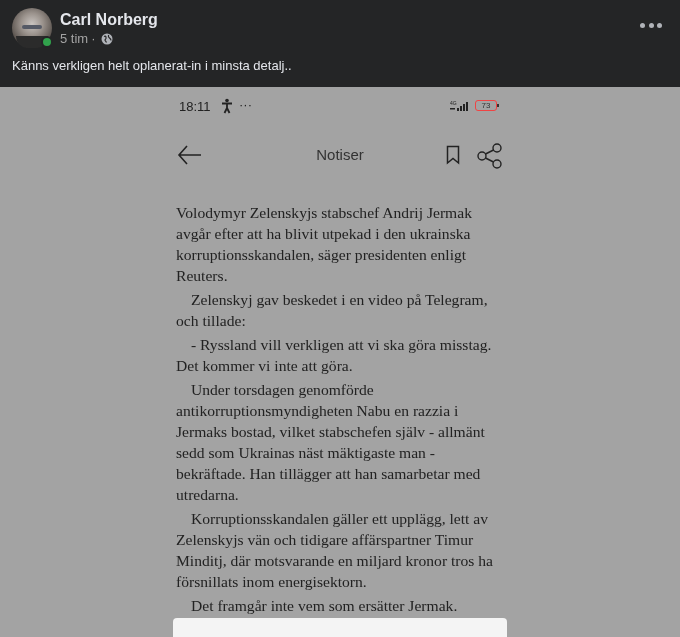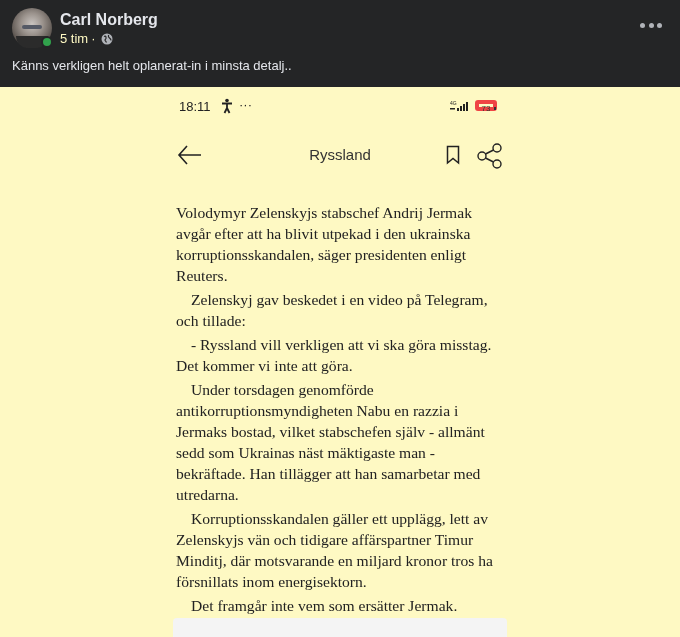--- a/index.html
+++ b/index.html
@@ -8,33 +8,33 @@
 
   .post-header { position: absolute; left: 0; top: 0; width: 680px; height: 87px; background: #242526; }
   .avatar { position: absolute; left: 12px; top: 8px; width: 40px; height: 40px; border-radius: 50%;
             background: radial-gradient(circle at 50% 40%, #c9c4c0 0%, #9a928c 35%, #5a534e 70%, #3a3532 100%);
             overflow: visible; }
   .avatar .face-glasses { position: absolute; left: 10px; top: 17px; width: 20px; height: 4px; background: #555a66; border-radius: 2px; }
   .avatar .shirt { position: absolute; left: 4px; bottom: 0; width: 32px; height: 12px; border-radius: 0 0 16px 16px; background: #2b2b2b; }
   .online-dot { position: absolute; left: 41px; top: 36px; width: 12px; height: 12px; border-radius: 50%;
                 background: #31a24c; border: 2px solid #242526; }
   .author { position: absolute; left: 60px; top: 11px; color: #e4e6eb; font-weight: bold; font-size: 16px; }
-  .meta { position: absolute; left: 60px; top: 31px; color: #fef9c3; font-size: 13px; display: flex; align-items: center; gap: 3px; }
+  .meta { position: absolute; left: 60px; top: 31px; color: #a3a3a3; font-size: 13px; display: flex; align-items: center; gap: 3px; }
   .globe { display: inline-block; width: 12px; height: 12px; margin-left: 2px; }
   .more-btn { position: absolute; left: 640px; top: 20px; width: 22px; height: 10px; display: flex; justify-content: space-between; align-items: center; cursor: pointer; }
   .more-btn span { width: 5px; height: 5px; background: #b0b3b8; border-radius: 50%; }
   .post-text { position: absolute; left: 12px; top: 58px; color: #e4e6eb; font-size: 13px; }
 
-  .shot { position: absolute; left: 0; top: 87px; width: 680px; height: 550px; background: #fef9c3; }
+  .shot { position: absolute; left: 0; top: 87px; width: 680px; height: 550px; background: #a3a3a3; }
   .status-bar { position: absolute; left: 179px; top: 11px; width: 326px; height: 18px; color: #222; font-size: 13px; }
   .status-time { position: absolute; left: 0; top: 1px; font-weight: 500; }
   .status-person { position: absolute; left: 42px; top: 0px; width: 12px; height: 16px; }
   .status-dots { position: absolute; left: 60px; top: -1px; font-size: 13px; letter-spacing: 0px; }
   .signal { position: absolute; left: 270px; top: 2px; width: 22px; height: 12px; }
-  .battery { position: absolute; left: 296px; top: 2px; width: 22px; height: 11px; border: 4px solid #ef4444; border-radius: 3px; font-size: 8px; line-height: 9px; text-align: center; color: #333; }
+  .battery { position: absolute; left: 296px; top: 2px; width: 22px; height: 11px; border: 1px solid #ef4444; border-radius: 3px; font-size: 8px; line-height: 9px; text-align: center; color: #333; }
   .battery::after { content: ""; position: absolute; right: -3px; top: 3px; width: 2px; height: 3px; background: #333; }
 
   .navbar { position: absolute; left: 172px; top: 52px; width: 336px; height: 34px; }
   .back-arrow { position: absolute; left: 5px; top: 5px; width: 26px; height: 22px; cursor: pointer; }
   .nav-title { position: absolute; left: 0; width: 336px; top: 7px; text-align: center; color: #333; font-size: 15px; }
   .bookmark { position: absolute; left: 274px; top: 6px; width: 14px; height: 20px; cursor: pointer; }
   .share { position: absolute; left: 304px; top: 3px; width: 28px; height: 28px; cursor: pointer; }
 
   .article { position: absolute; left: 173px; top: 112px; width: 336px; color: #222;
              font-family: "Liberation Serif", serif; font-size: 15.6px; line-height: 21px; }
@@ -85,21 +85,21 @@
       <rect x="17" y="2" width="2" height="9" fill="#222"></rect>
       <rect x="1" y="8" width="5" height="1.5" fill="#222"></rect>
     </svg>
     <div class="battery">73</div>
   </div>
 
   <div class="navbar">
     <svg class="back-arrow" viewBox="0 0 26 22">
       <path d="M24 11 H2 M10 2 L2 11 L10 20" stroke="#222" stroke-width="1.6" fill="none"></path>
     </svg>
-    <div class="nav-title">Ryssland</div>
+    <div class="nav-title">Notiser</div>
     <svg class="bookmark" viewBox="0 0 14 20">
       <path d="M1.5 1.5 H12.5 V18 L7 13.5 L1.5 18 Z" stroke="#222" stroke-width="1.5" fill="none"></path>
     </svg>
     <svg class="share" viewBox="0 0 28 28">
       <circle cx="21" cy="6" r="4" stroke="#222" stroke-width="1.4" fill="none"></circle>
       <circle cx="6" cy="14" r="4" stroke="#222" stroke-width="1.4" fill="none"></circle>
       <circle cx="21" cy="22" r="4" stroke="#222" stroke-width="1.4" fill="none"></circle>
       <path d="M9.5 12 L17.5 8 M9.5 16 L17.5 20" stroke="#222" stroke-width="1.4"></path>
     </svg>
   </div>

